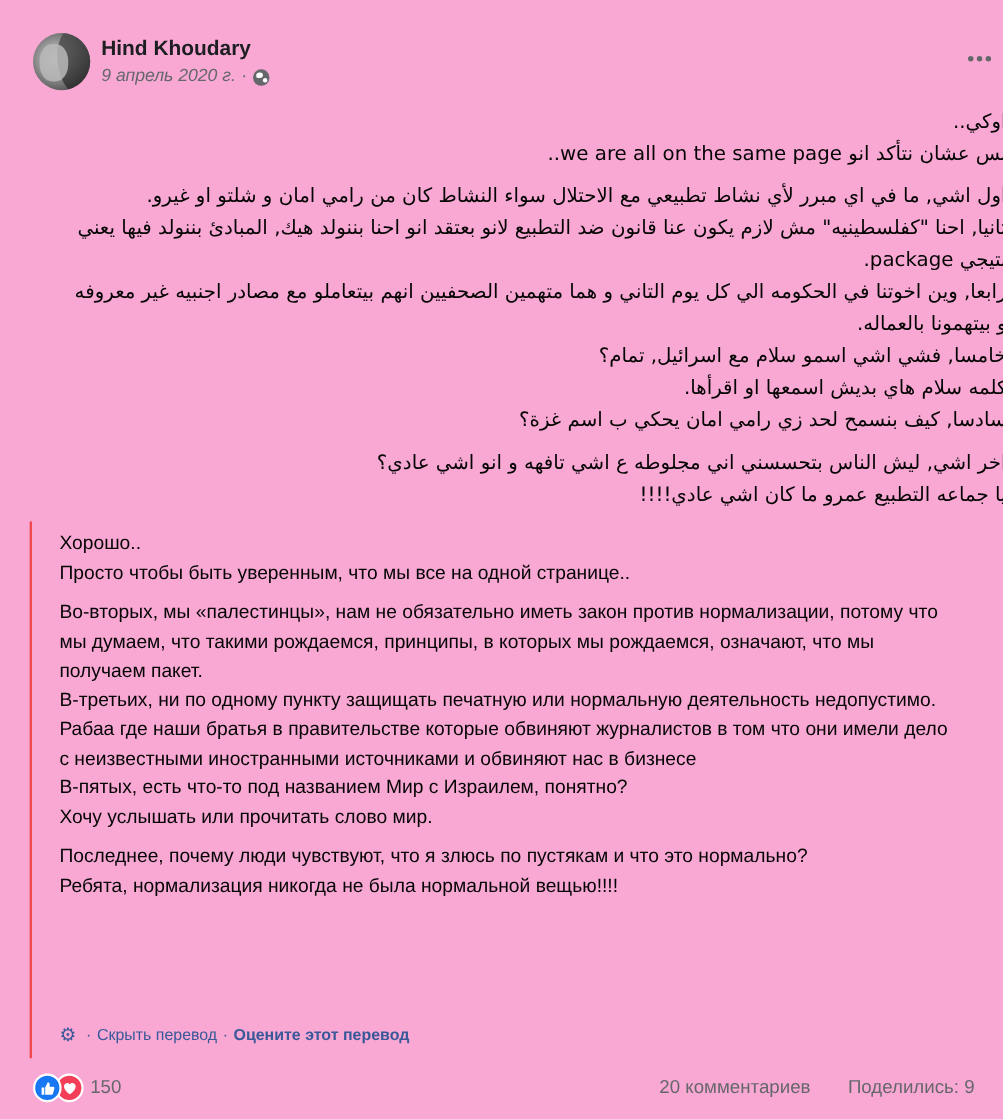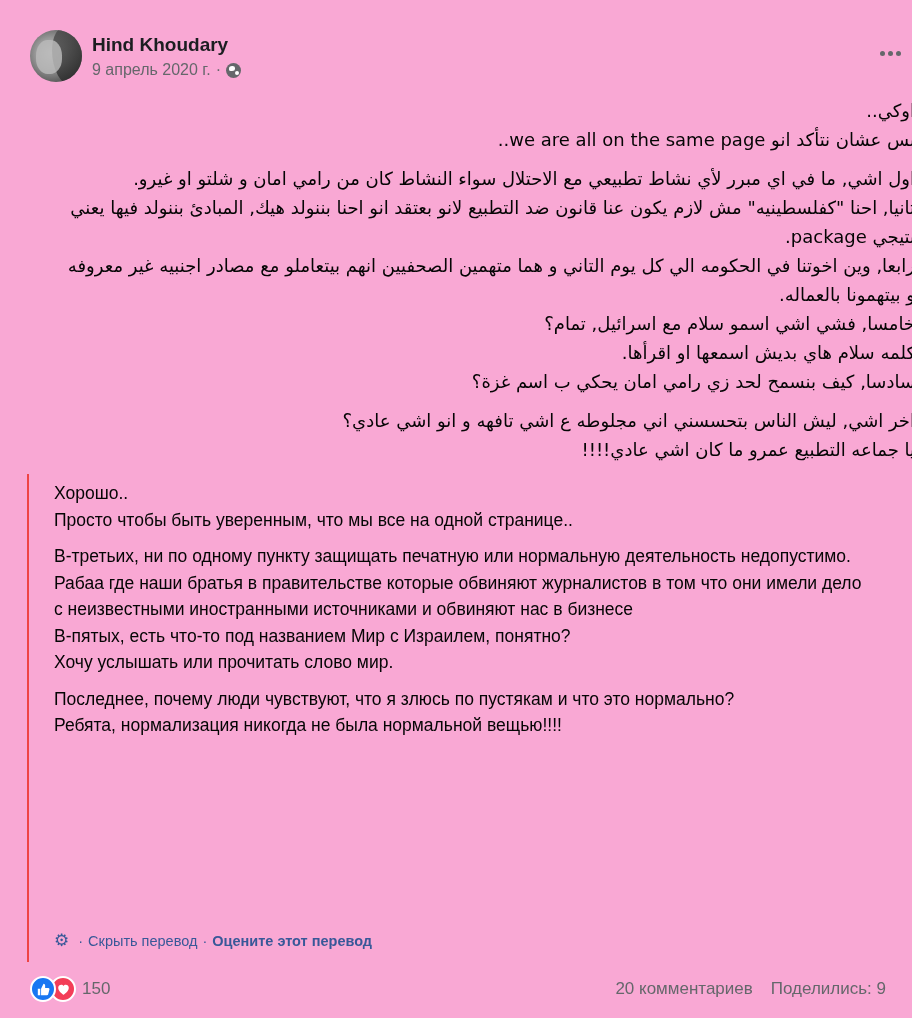--- a/index.html
+++ b/index.html
@@ -52,20 +52,21 @@
   .author {
     font-weight: bold;
     font-size: 19px;
     color: #1c1e21;
     line-height: 24px;
   }
   .date-row {
     display: flex; align-items: center;
     font-size: 16px; color: #65676b;
     margin-top: 4px;
+    font-style: italic;
   }
   .date-row .sep { margin: 0 5px; }
   .globe {
     width: 15px; height: 15px;
     border-radius: 50%;
     background: #65676b;
     position: relative;
     display: inline-block;
   }
   .globe::before {
@@ -142,21 +143,21 @@
   .react-icon {
     width: 22px; height: 22px; border-radius: 50%;
     display: flex; align-items: center; justify-content: center;
     color: #fff; font-size: 12px; line-height: 1;
     border: 2px solid #fff;
     box-sizing: content-box;
   }
   .like-icon { background: #1877f2; z-index: 2; }
   .love-icon { background: #f33e58; margin-left: -6px; z-index: 1; }
   .react-count { font-size: 17px; color: #65676b; margin-left: 6px; }
-  .stats { display: flex; gap: 18px; font-size: 17px; color: #65676b; }
+  .stats { display: flex; gap: 34px; font-size: 17px; color: #65676b; }
   .stats span { cursor: pointer; }
 </style>
 </head>
 <body>
 
 <div class="card">
 
   <div class="header">
     <div class="avatar">
       <div class="hair"></div>
@@ -191,20 +192,21 @@
       <div class="gap"></div>
       <p>اخر اشي, ليش الناس بتحسسني اني مجلوطه ع اشي تافهه و انو اشي عادي؟</p>
       <p>يا جماعه التطبيع عمرو ما كان اشي عادي!!!!</p>
     </div>
 
   <div class="translation">
     <div class="tr-text" id="tr-text">
         <p>Хорошо..</p>
         <p>Просто чтобы быть уверенным, что мы все на одной странице..</p>
         <div class="gap"></div>
+        <p>Во-вторых, мы «палестинцы», нам не обязательно иметь закон против нормализации, потому что мы думаем, что такими рождаемся, принципы, в которых мы рождаемся, означают, что мы получаем пакет.</p>
         <p>В-третьих, ни по одному пункту защищать печатную или нормальную деятельность недопустимо.</p>
         <p>Рабаа где наши братья в правительстве которые обвиняют журналистов в том что они имели дело с неизвестными иностранными источниками и обвиняют нас в бизнесе</p>
         <p>В-пятых, есть что-то под названием Мир с Израилем, понятно?</p>
         <p>Хочу услышать или прочитать слово мир.</p>
         <div class="gap"></div>
         <p>Последнее, почему люди чувствуют, что я злюсь по пустякам и что это нормально?</p>
         <p>Ребята, нормализация никогда не была нормальной вещью!!!!</p>
       </div>
     <div class="tr-actions">
       <span class="gear-icon">⚙</span>

